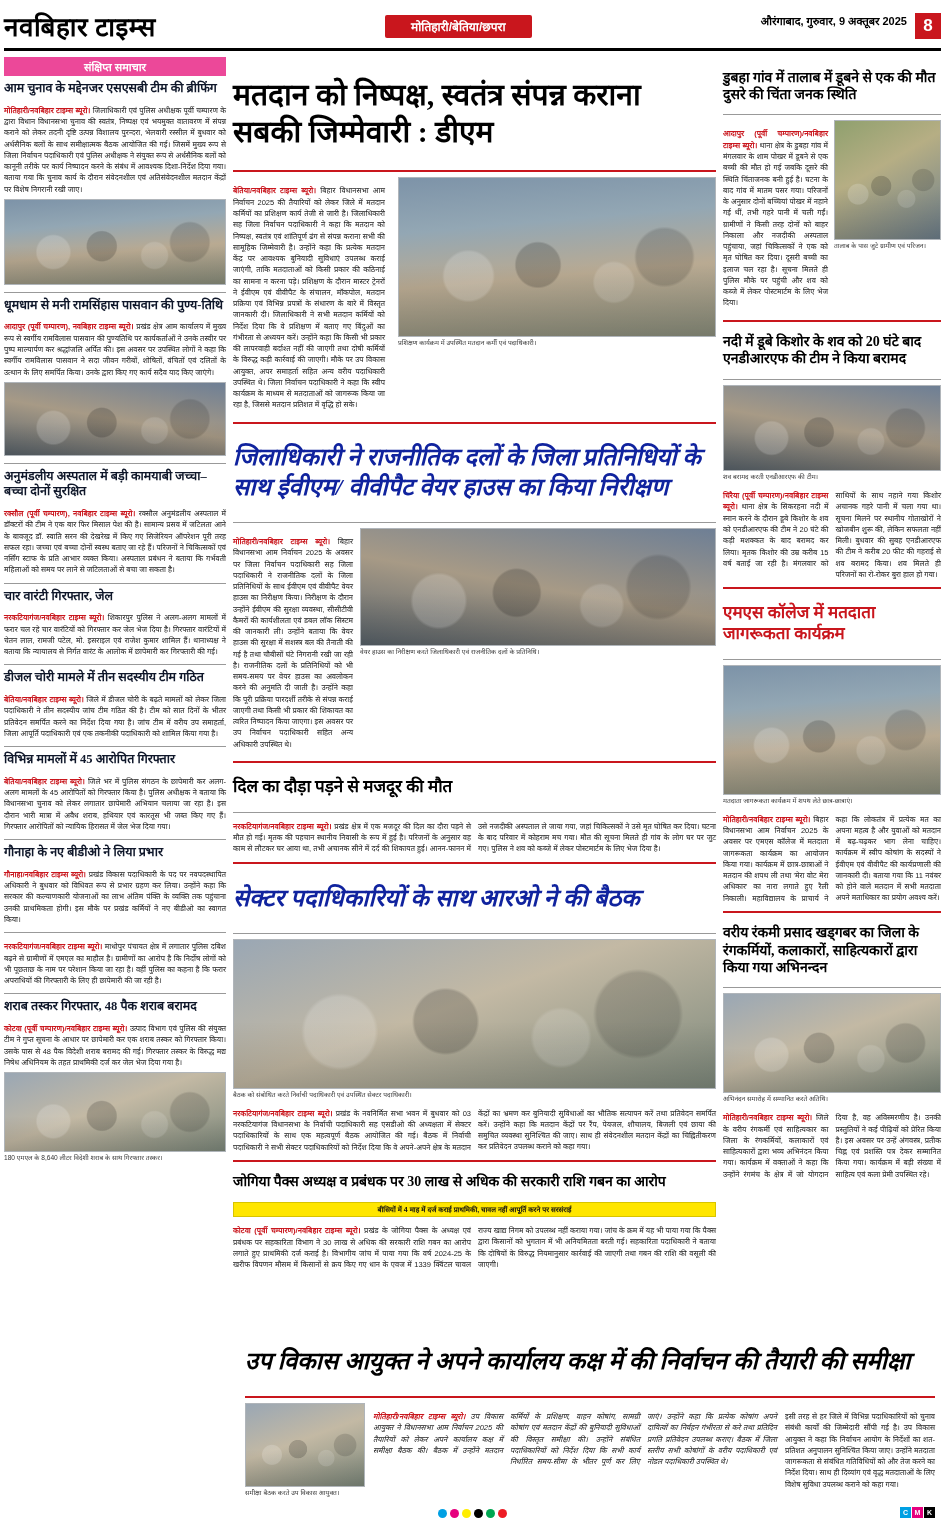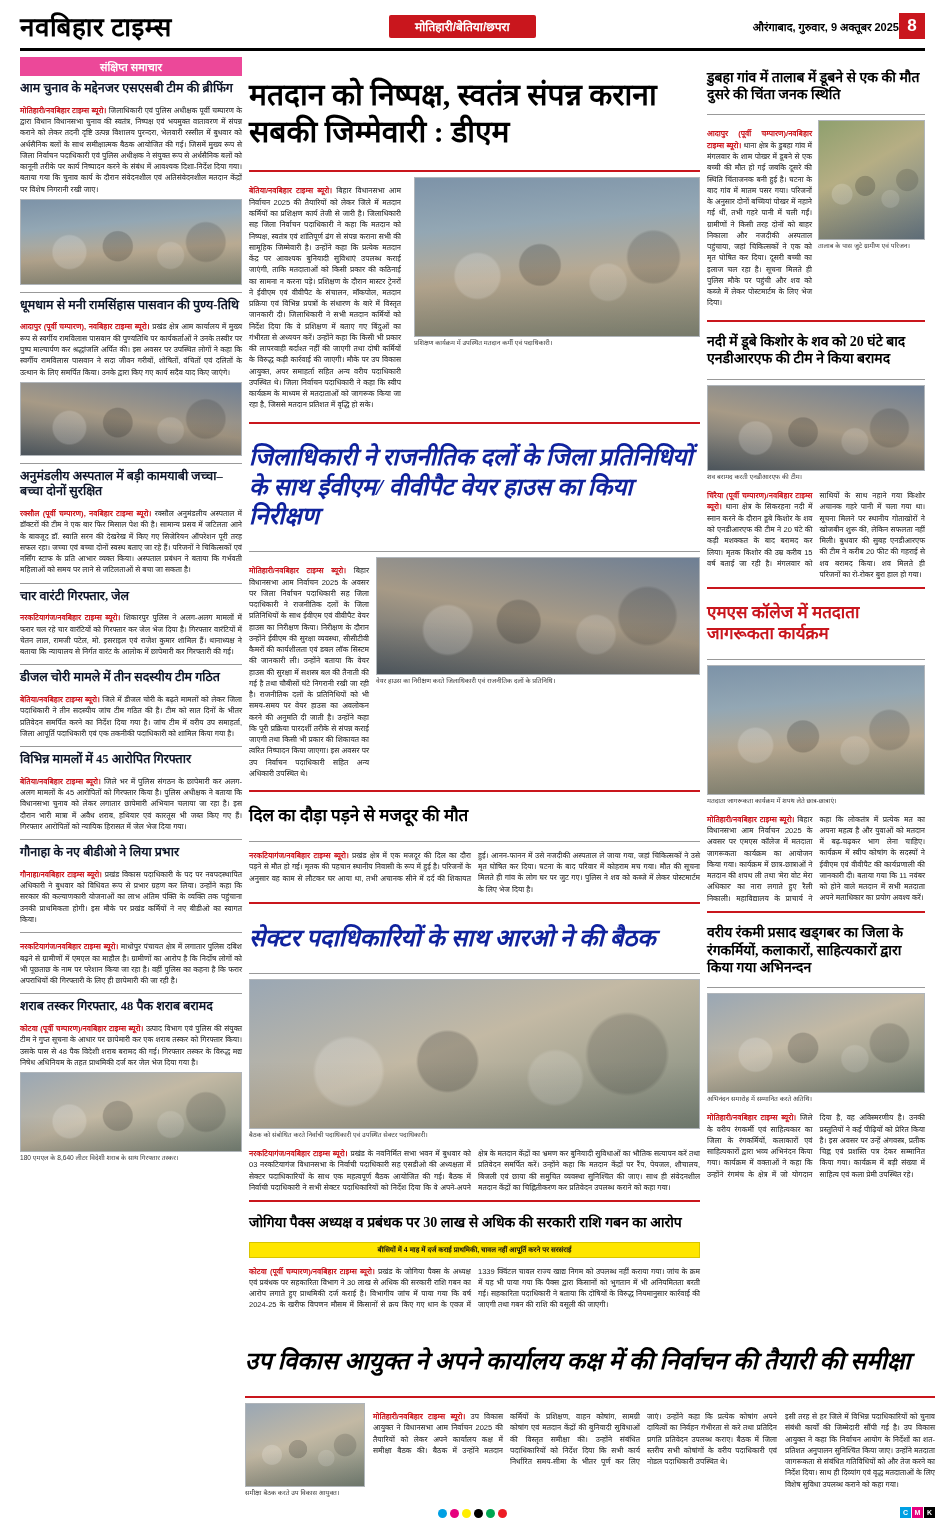--- a/index.html
+++ b/index.html
@@ -6,39 +6,39 @@
   html, body { margin:0; padding:0; }
   body {
     width: 945px; height: 1520px;
     background: #ffffff;
     font-family: "Liberation Sans", sans-serif;
     color: #111;
     overflow: hidden;
   }
   .page {
     width: 945px; height: 1520px;
-    padding: 8px 20px;
+    padding: 8px 4px;
     position: relative;
   }
   
   .masthead {
     display:flex; align-items:center; justify-content:space-between;
     border-bottom: 3px solid #000;
     padding-bottom: 4px;
   }
   .masthead-title {
     font-family: "Liberation Serif", serif;
     font-size: 26px; font-weight: bold; letter-spacing: .5px;
     color:#000;
   }
   .edition-box {
     background:#c9161d; color:#fff; font-size:12px; font-weight:bold;
     padding:3px 26px; border-radius:2px;
   }
-  .masthead-right { display:flex; align-items:center; gap:0; }
+  .masthead-right { display:flex; gap:8px; }
   .dateline { font-size:11px; font-weight:bold; color:#000; }
   .pageno {
     background:#c9161d; color:#fff; font-weight:bold; font-size:17px;
     width:26px; height:26px; display:flex; align-items:center; justify-content:center;
   }
   
   .body-grid {
     display:flex; gap:7px; margin-top:6px; height:1455px;
   }
   .col-left { width:222px; flex:none; }
@@ -57,21 +57,21 @@
     font-size:12.5px; font-weight:bold; color:#0f172a;
     margin:5px 0 2px; line-height:1.25;
   }
   .byline { font-size:7.6px; font-weight:bold; color:#c9161d; }
   p.body {
     font-size:7.5px; line-height:1.5; text-align:justify;
     margin:8px 0 4px; color:#1a1a1a;
     hyphens:auto;
   }
   .two-col { column-count:2; column-gap:7px; }
-  .three-col { column-count:3; column-gap:7px; }
+  .three-col { column-count:3; column-gap:7px;font-style:italic; }
 
   .photo {
     width:100%; background:#c8cdd2; position:relative; overflow:hidden;
     border:1px solid #b0b5ba;
   }
   .photo.people { background:linear-gradient(175deg,#7d93a8 0%, #93a7b4 30%, #b9aa92 60%, #8b8f7d 100%); }
   .photo.indoor { background:linear-gradient(160deg,#9aa7b4 0%, #c3b9a4 45%, #7f8a7d 100%); }
   .photo.outdoor{ background:linear-gradient(150deg,#8fa06e 0%, #b6ae84 40%, #6e7f8c 100%); }
   .photo.crowd  { background:linear-gradient(190deg,#6e7f95 0%, #a79a86 50%, #59636b 100%); }
   .photo::after{

